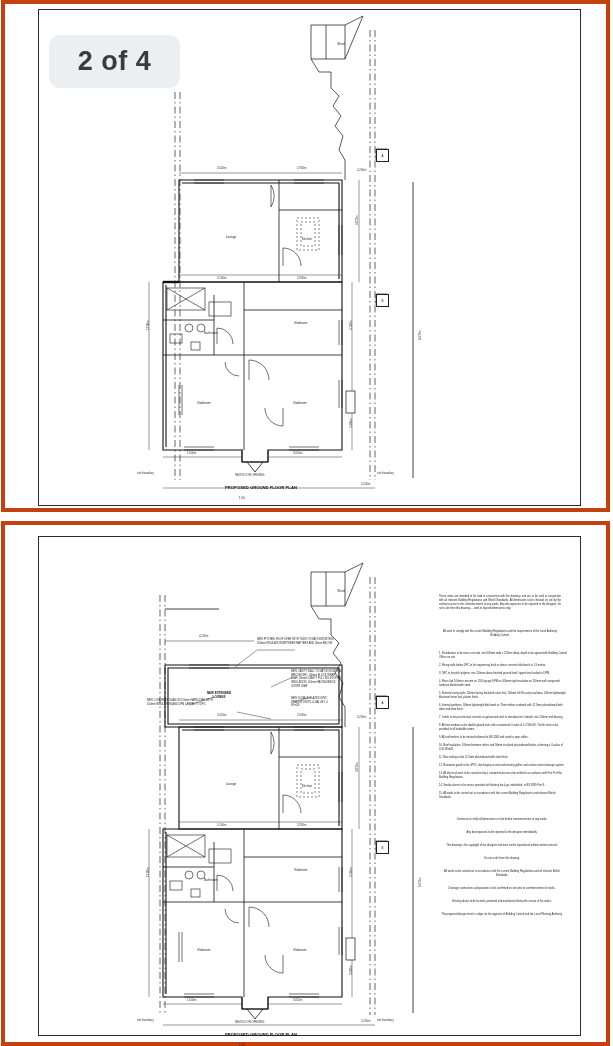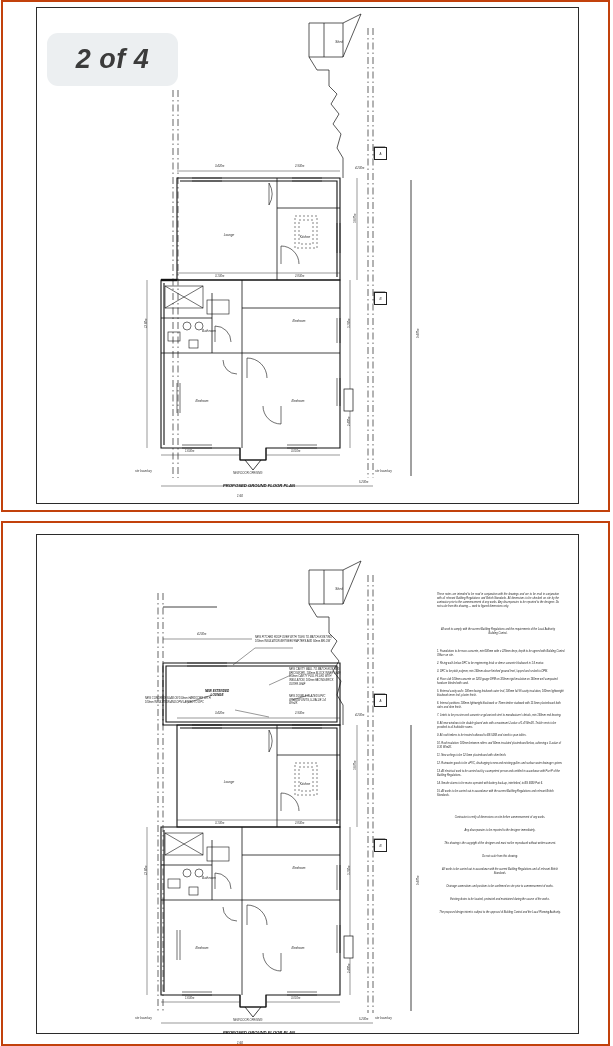--- a/index.html
+++ b/index.html
@@ -15,23 +15,22 @@
     width: 613px;
     height: 1046px;
     background: #ffffff;
     overflow: hidden;
   }
   .page {
     position: absolute;
     left: 1px;
     width: 609px;
     background: #ffffff;
-    border: 2px solid #c2410c;
+    border: 4px solid #c2410c;
     box-sizing: border-box;
-    font-style: italic;
   }
   #page-1 { top: 0px; height: 512px; }
   #page-2 { top: 521px; height: 525px; }
 
   .sheet-frame {
     position: absolute;
     border: 1px solid #2b2b2b;
     box-sizing: border-box;
     background: #fff;
   }

